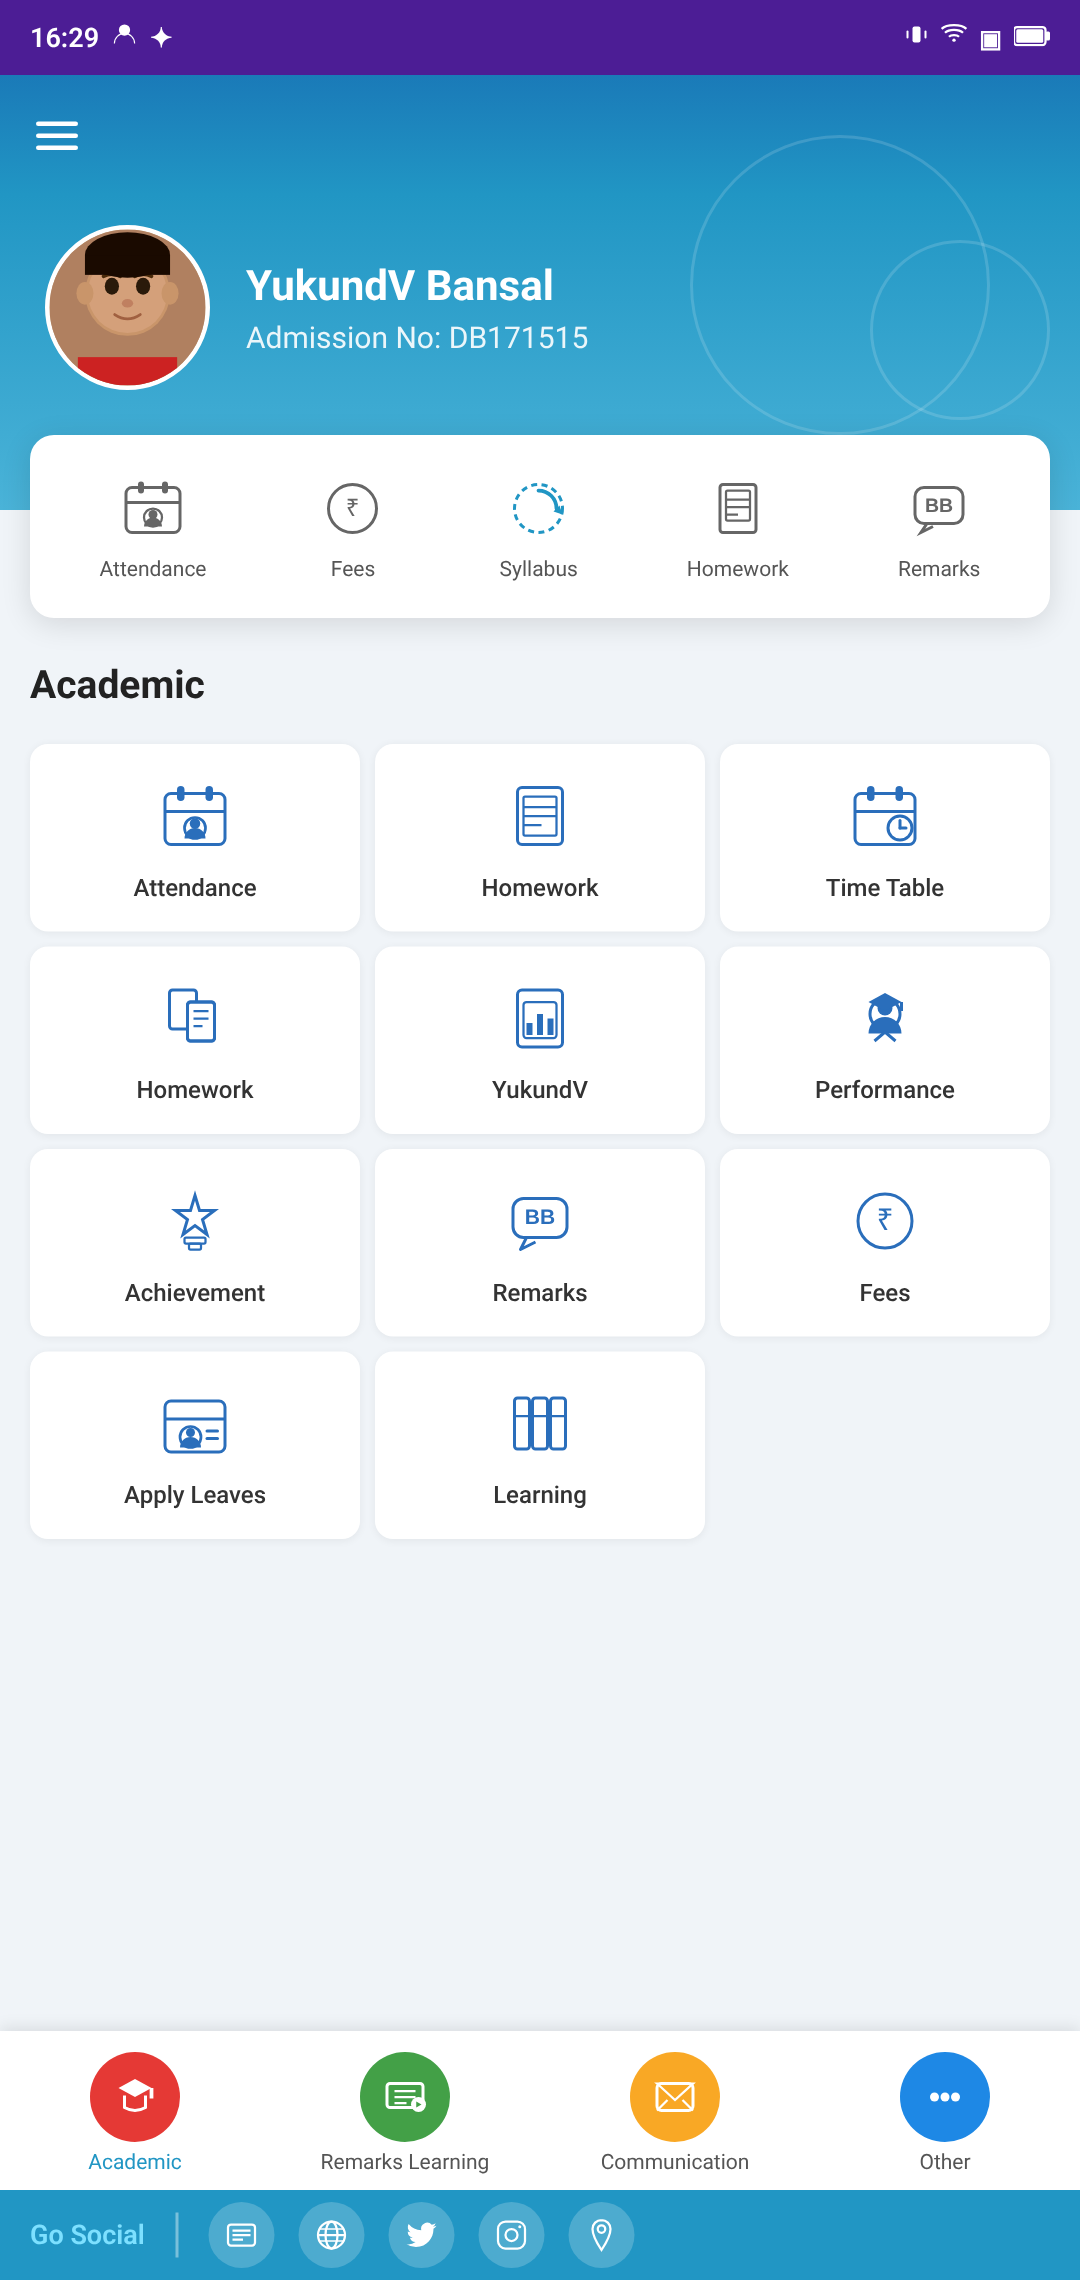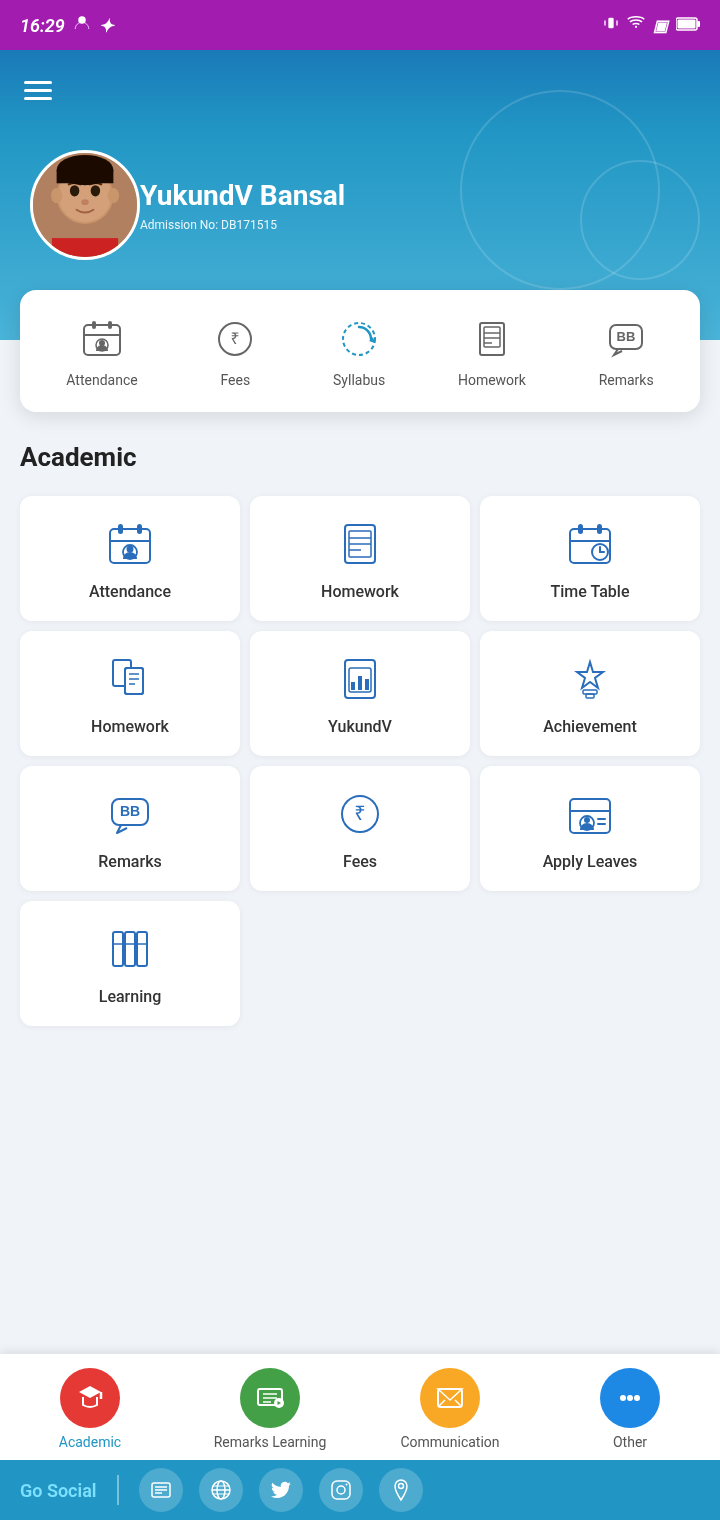--- a/index.html
+++ b/index.html
@@ -7,30 +7,29 @@
     body {
       width: 720px;
       min-height: 1520px;
       font-family: 'Roboto', Arial, sans-serif;
       background: #f0f4f8;
       overflow-x: hidden;
     }
 
     
     .status-bar {
-      background: #a21caf;
+      background: #4c1d95;
       height: 50px;
       display: flex;
       align-items: center;
       justify-content: space-between;
       padding: 0 20px;
       color: white;
       font-size: 18px;
       font-weight: 600;
-      font-style: italic;
     }
     .status-bar-left { display: flex; align-items: center; gap: 8px; }
     .status-bar-right { display: flex; align-items: center; gap: 8px; font-size: 16px; }
 
     
     .top-nav {
       background: linear-gradient(180deg, #1a7ab8 0%, #2196c4 100%);
       height: 80px;
       display: flex;
       align-items: center;
@@ -38,35 +37,36 @@
     }
     .hamburger { display: flex; flex-direction: column; gap: 5px; cursor: pointer; }
     .hamburger span { display: block; width: 28px; height: 3px; background: white; border-radius: 2px; }
 
     
     .profile-section {
       background: linear-gradient(180deg, #2196c4 0%, #4ab3d8 100%);
       padding: 20px 30px 80px 30px;
       display: flex;
       align-items: center;
+      gap: 24px;
       position: relative;
     }
     .profile-avatar {
       width: 110px;
       height: 110px;
       border-radius: 55px;
       background: #c9a07a;
       overflow: hidden;
       border: 3px solid white;
       flex-shrink: 0;
     }
     .profile-avatar svg { width: 100%; height: 100%; }
     .profile-info { color: white; }
     .profile-name { font-size: 28px; font-weight: 700; margin-bottom: 6px; }
-    .profile-admission { font-size: 12px; opacity: 0.9; }
+    .profile-admission { font-size: 20px; opacity: 0.9; }
 
     
     .quick-actions-card {
       background: white;
       border-radius: 16px;
       margin: -50px 20px 0 20px;
       padding: 24px 10px;
       box-shadow: 0 4px 20px rgba(0,0,0,0.12);
       display: flex;
       justify-content: space-around;
@@ -410,20 +410,34 @@
           <rect x="10" y="6" width="30" height="38" rx="3" stroke="#2a6ebb" stroke-width="2" fill="none"></rect>
           <rect x="14" y="14" width="22" height="24" rx="2" stroke="#2a6ebb" stroke-width="1.5" fill="none"></rect>
           <rect x="16" y="28" width="4" height="8" fill="#2a6ebb"></rect>
           <rect x="23" y="22" width="4" height="14" fill="#2a6ebb"></rect>
           <rect x="30" y="25" width="4" height="11" fill="#2a6ebb"></rect>
         </svg>
       </div>
       <div class="grid-item-label">YukundV</div>
     </div>
 
+    <div class="grid-item">
+      <div class="grid-item-icon">
+        <svg width="50" height="50" viewBox="0 0 50 50" fill="none">
+          <circle cx="25" cy="22" r="10" stroke="#2a6ebb" stroke-width="2" fill="none"></circle>
+          <circle cx="25" cy="18" r="5" fill="#2a6ebb"></circle>
+          <path d="M14 35c0-6.1 4.9-11 11-11s11 4.9 11 11" fill="#2a6ebb"></path>
+          <path d="M18 40 L25 34 L32 40" stroke="#2a6ebb" stroke-width="2" fill="none"></path>
+
+          <polygon points="25,8 14,14 25,20 36,14" fill="#2a6ebb"></polygon>
+          <line x1="36" y1="14" x2="36" y2="20" stroke="#2a6ebb" stroke-width="2"></line>
+        </svg>
+      </div>
+      <div class="grid-item-label">Performance</div>
+    </div>
 
     <div class="grid-item">
       <div class="grid-item-icon">
         <svg width="50" height="50" viewBox="0 0 50 50" fill="none">
           <path d="M25 8 L28 18 L38 18 L30 24 L33 34 L25 28 L17 34 L20 24 L12 18 L22 18 Z" stroke="#2a6ebb" stroke-width="2" fill="none"></path>
           <rect x="18" y="36" width="14" height="4" rx="1" stroke="#2a6ebb" stroke-width="1.5" fill="none"></rect>
           <rect x="21" y="40" width="8" height="4" rx="1" stroke="#2a6ebb" stroke-width="1.5" fill="none"></rect>
         </svg>
       </div>
       <div class="grid-item-label">Achievement</div>

